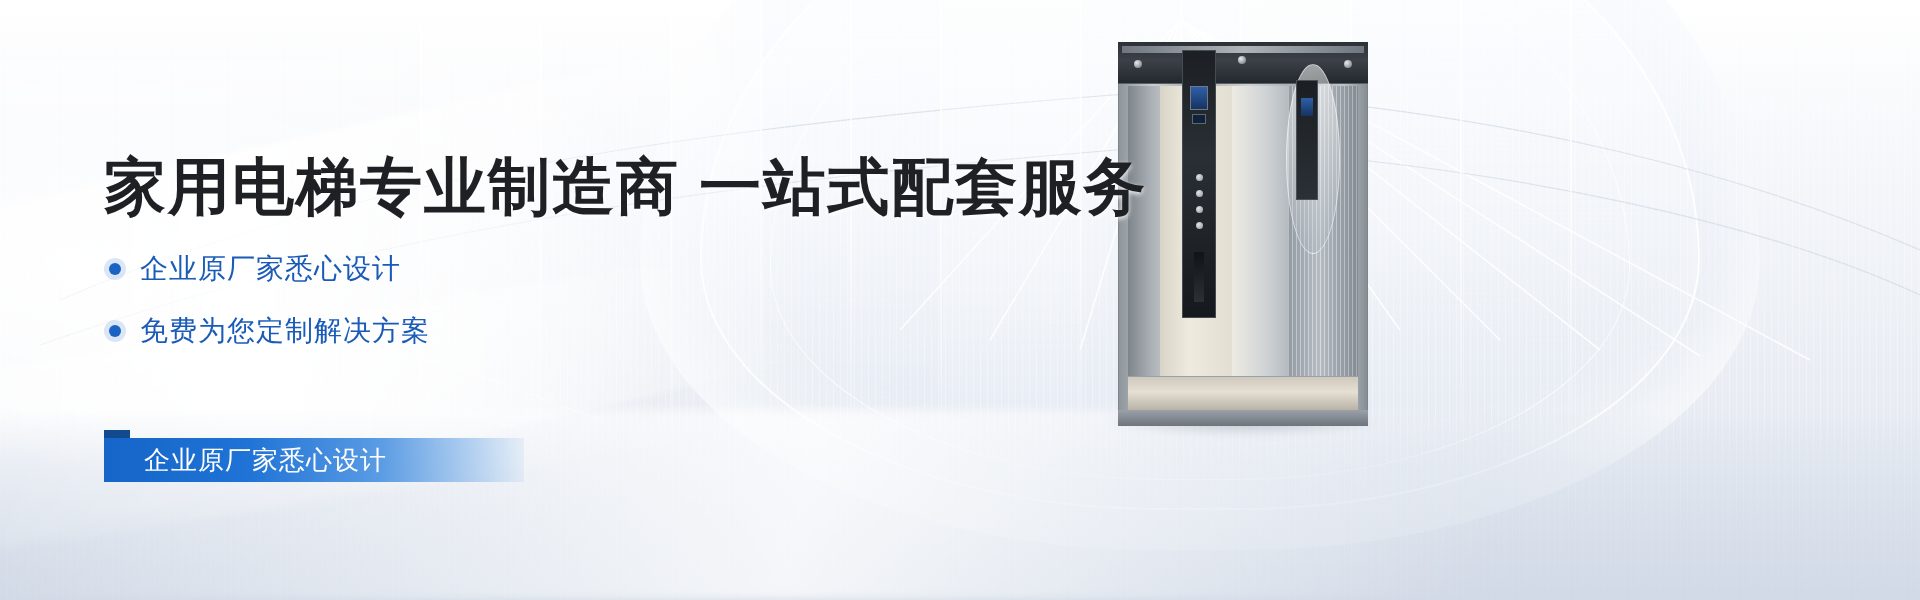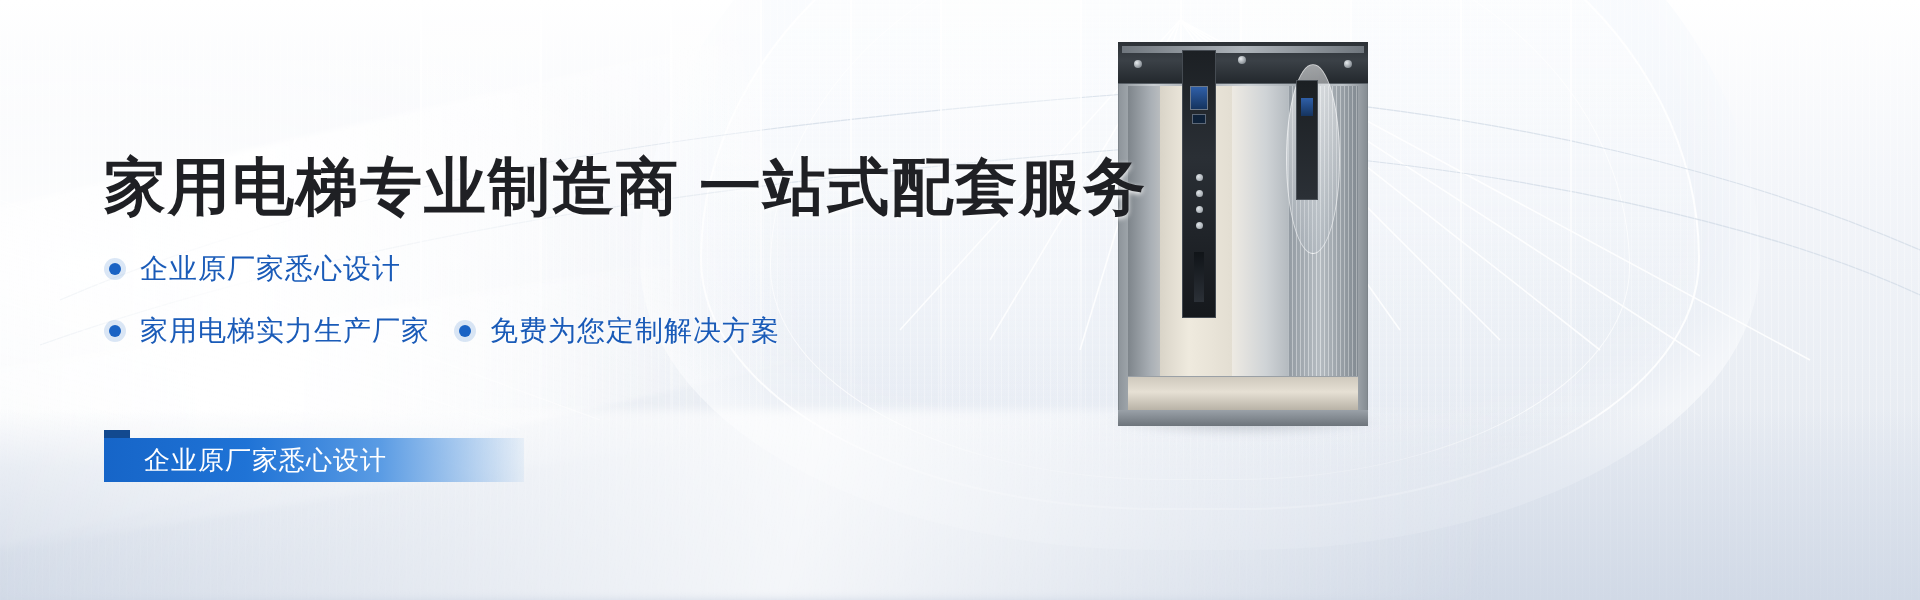--- a/index.html
+++ b/index.html
@@ -327,27 +327,20 @@
       <div class="bullet-row">
         <div class="bullet col1">
           <span class="dot-wrap">
             <span class="dot-outer"></span>
               <span class="dot-inner"></span>
           </span>
           <span class="bullet-text">企业原厂家悉心设计</span>
         </div>
       </div>
       <div class="bullet-row">
-        <div class="bullet col1">
-          <span class="dot-wrap">
-            <span class="dot-outer"></span>
-              <span class="dot-inner"></span>
-          </span>
-          <span class="bullet-text">家用电梯实力生产厂家</span>
-        </div>
         <div class="bullet">
           <span class="dot-wrap">
             <span class="dot-outer"></span>
               <span class="dot-inner"></span>
           </span>
           <span class="bullet-text">免费为您定制解决方案</span>
         </div>
       </div>
     </div>
 

